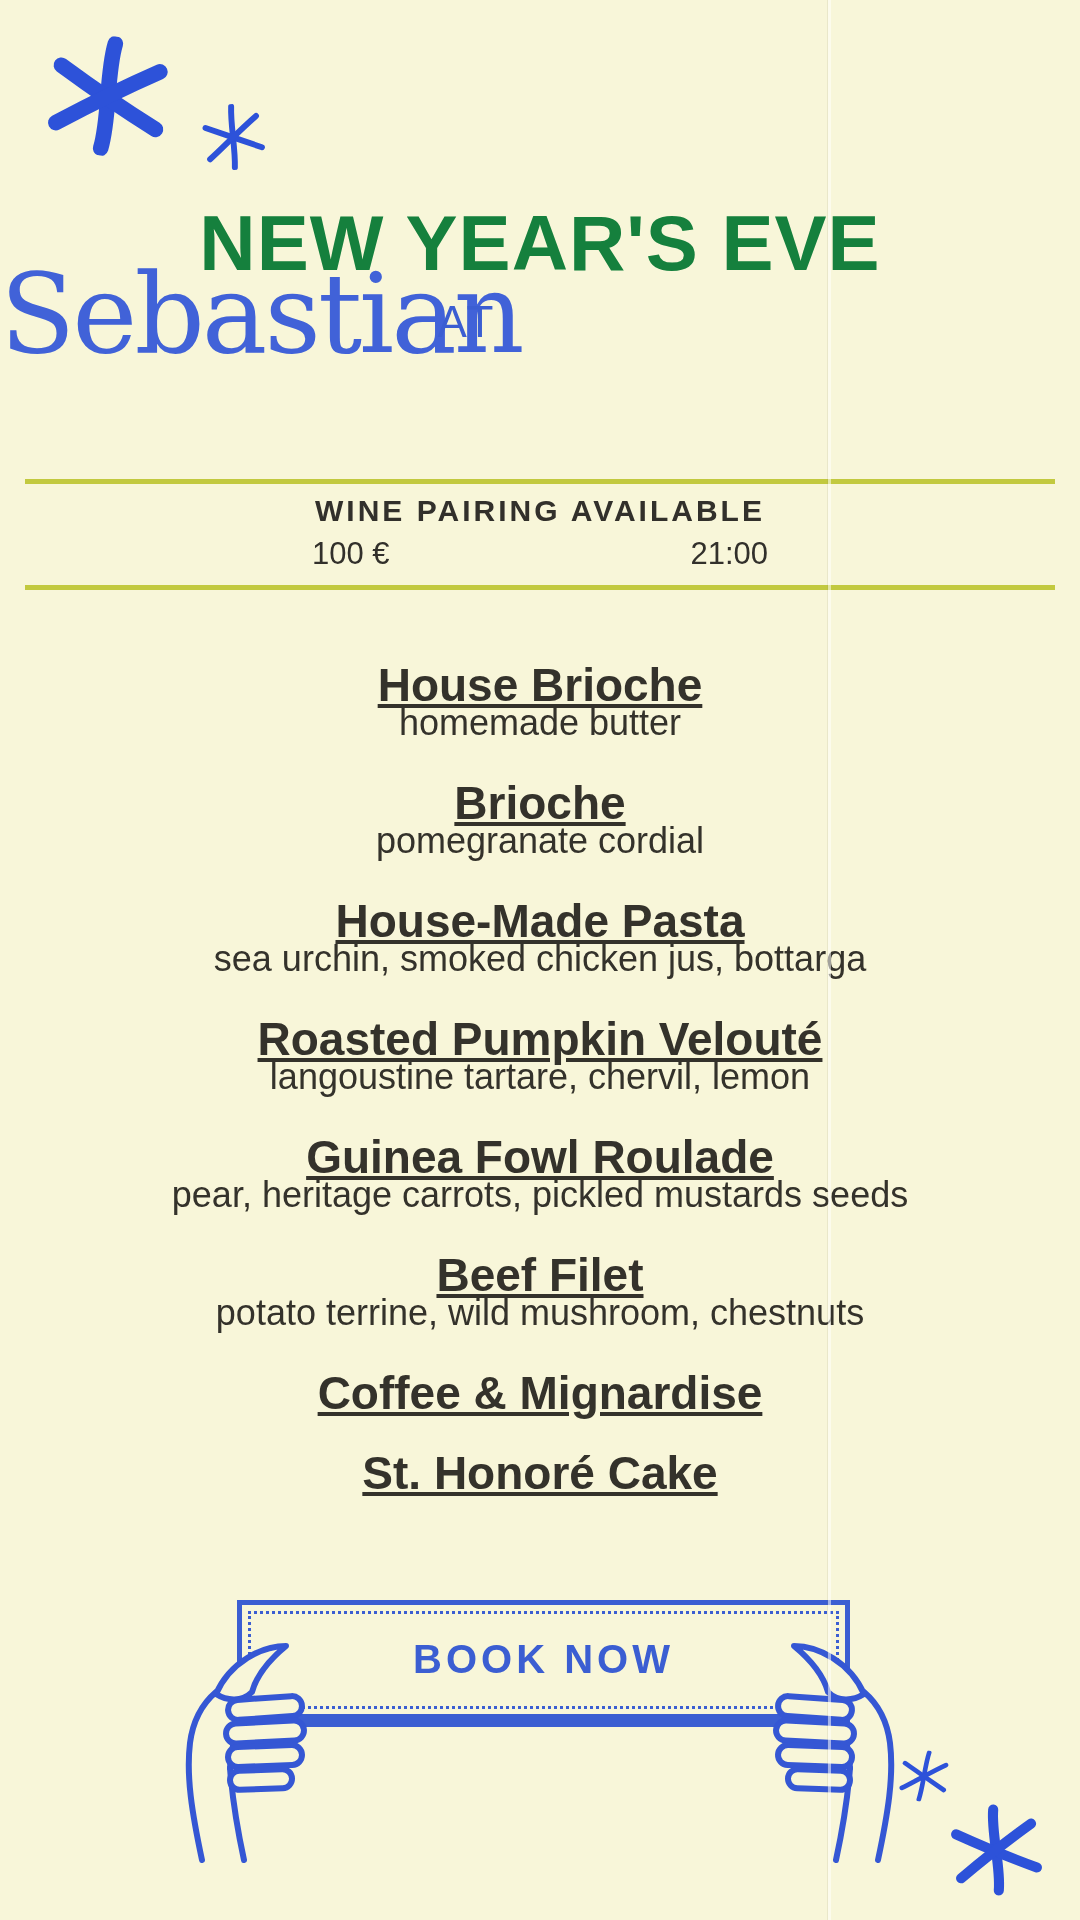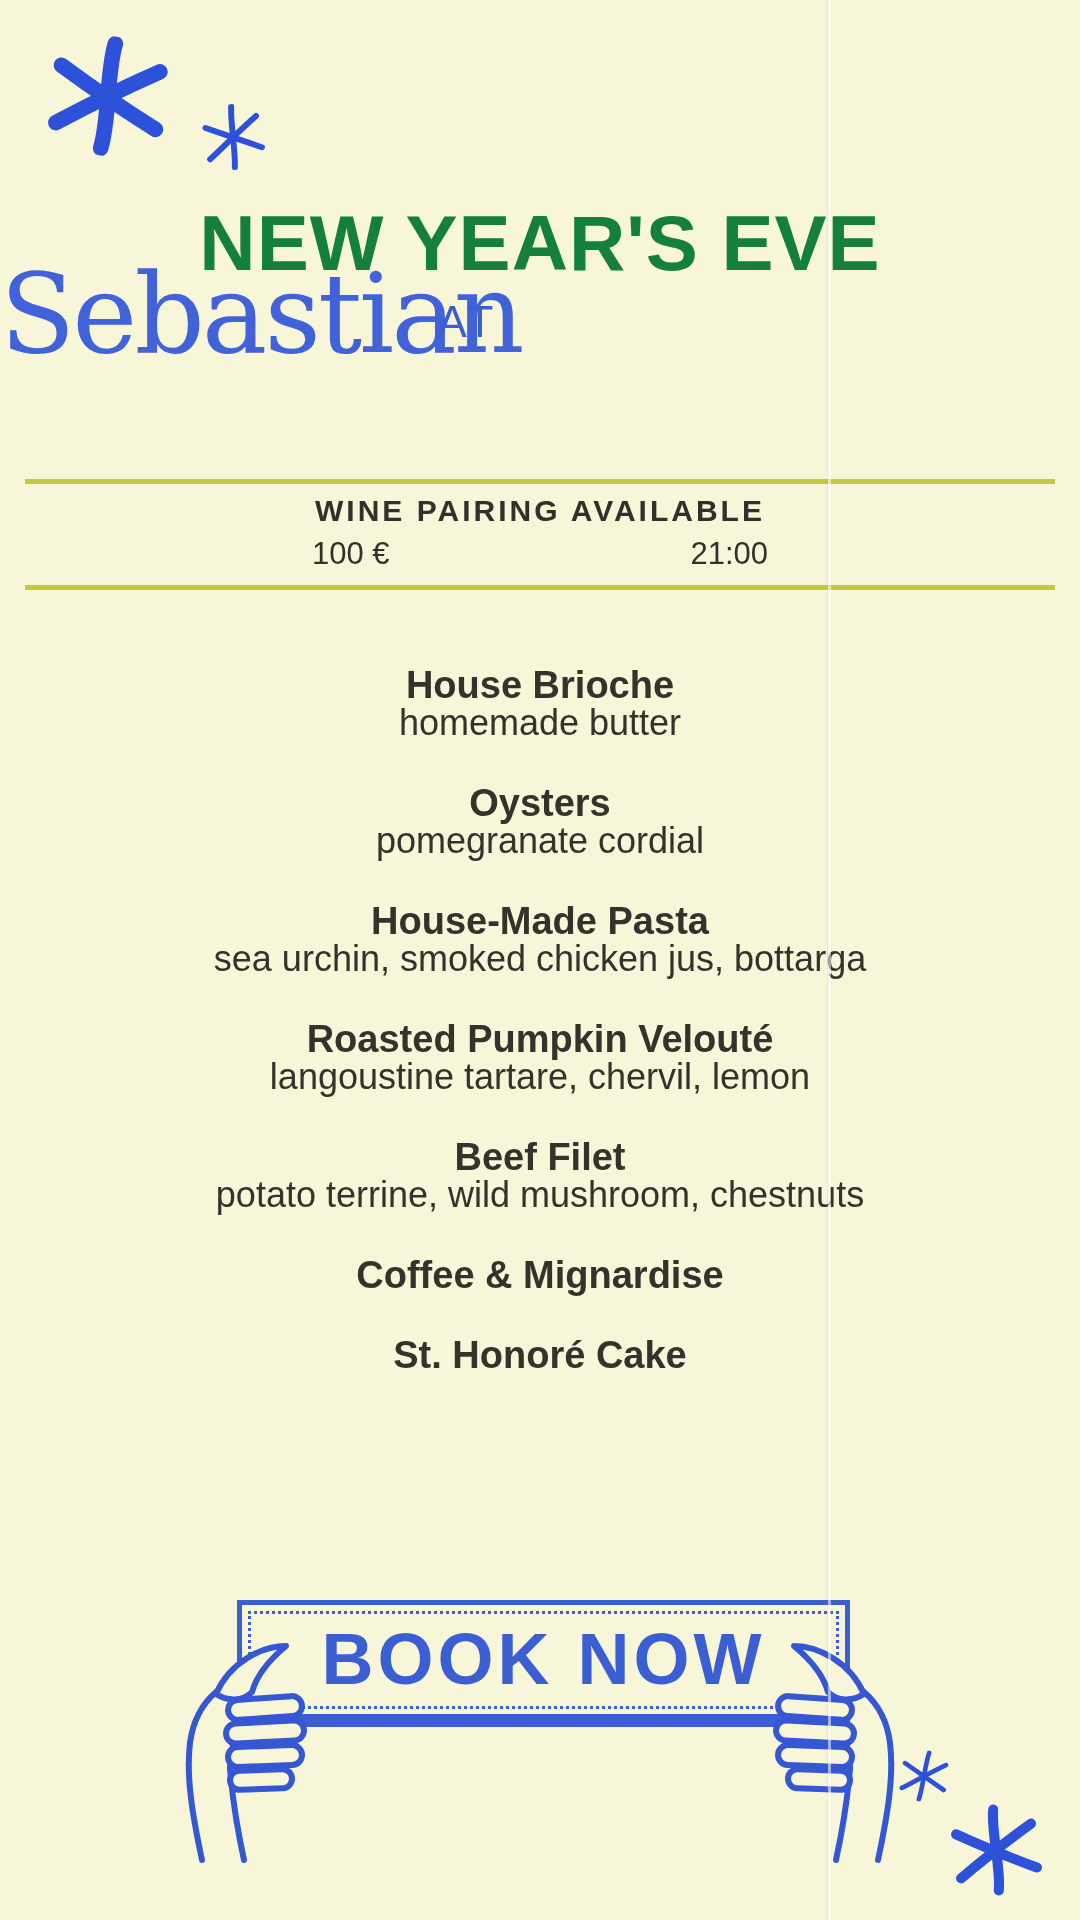--- a/index.html
+++ b/index.html
@@ -34,35 +34,35 @@
   .pairing-row{
     position:absolute;top:538px;left:312px;width:456px;
     display:flex;justify-content:space-between;
     font-size:31px;color:#32302b;line-height:1;
   }
   .menu{
     position:absolute;top:666px;left:0;width:100%;
     text-align:center;color:#34322b;
   }
   .menu-item{margin-bottom:42px;}
-  .menu-item-name{font-size:38px;font-weight:bold;line-height:38px;}
+  .menu-item-name{font-size:46px;font-weight:bold;line-height:38px;text-decoration:underline;}
   .menu-item-description{font-size:36px;line-height:38px;}
   .menu-item-description:empty{display:none;}
   .book-now-banner{
     position:absolute;left:237px;top:1600px;width:613px;height:127px;
     border:5px solid #3b5ed2;border-bottom-width:13px;box-sizing:border-box;
     background:transparent;cursor:pointer;z-index:5;
   }
   .banner-inner{
     position:absolute;top:6px;left:6px;right:6px;bottom:5px;
     border:3px dotted #3b5ed2;
     display:flex;align-items:center;justify-content:center;
   }
   .banner-label{
-    font-size:72px;font-weight:bold;color:#3b5ed2;letter-spacing:4px;
+    font-size:40px;font-weight:bold;color:#3b5ed2;letter-spacing:4px;
     padding-bottom:2px;line-height:1;
   }
   .hand{position:absolute;top:1608px;width:135px;height:255px;z-index:6;}
   .hand-left{left:172px;}
   .hand-right{left:773px;transform:scaleX(-1);}
   .crease{
     position:absolute;left:828px;top:0;width:3px;height:100%;
     background:rgba(255,255,252,0.55);
     box-shadow:-1px 0 0 rgba(130,125,90,0.12);
     z-index:40;pointer-events:none;
@@ -97,30 +97,34 @@
   <span>21:00</span>
 </div>
 <div class="divider divider-bottom"></div>
 
 <div class="menu">
   <div class="menu-item">
     <div class="menu-item-name">House Brioche</div>
     <div class="menu-item-description">homemade butter</div>
   </div>
   <div class="menu-item">
-    <div class="menu-item-name">Oysters</div>
+    <div class="menu-item-name">Brioche</div>
     <div class="menu-item-description">pomegranate cordial</div>
   </div>
   <div class="menu-item">
     <div class="menu-item-name">House-Made Pasta</div>
     <div class="menu-item-description">sea urchin, smoked chicken jus, bottarga</div>
   </div>
   <div class="menu-item">
     <div class="menu-item-name">Roasted Pumpkin Velouté</div>
     <div class="menu-item-description">langoustine tartare, chervil, lemon</div>
+  </div>
+  <div class="menu-item">
+    <div class="menu-item-name">Guinea Fowl Roulade</div>
+    <div class="menu-item-description">pear, heritage carrots, pickled mustards seeds</div>
   </div>
   <div class="menu-item">
     <div class="menu-item-name">Beef Filet</div>
     <div class="menu-item-description">potato terrine, wild mushroom, chestnuts</div>
   </div>
   <div class="menu-item">
     <div class="menu-item-name">Coffee &amp; Mignardise</div>
 
   </div>
   <div class="menu-item">

